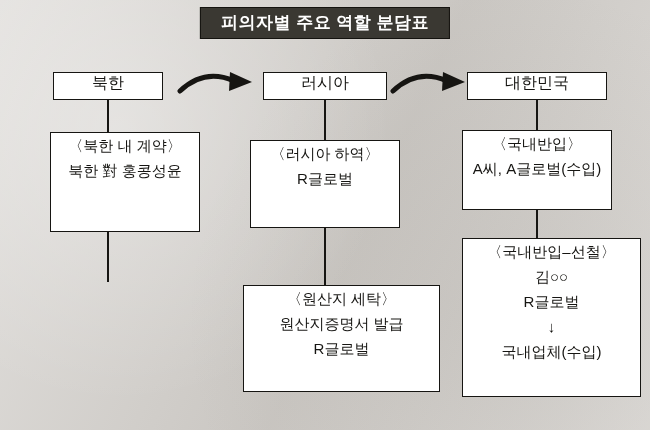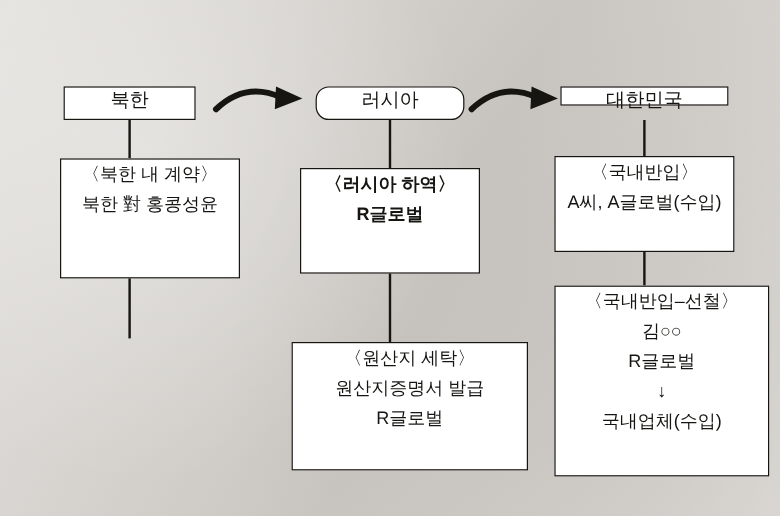--- a/index.html
+++ b/index.html
@@ -27,56 +27,57 @@
   .hbox span{font-size:16px;white-space:nowrap;}
   .box span{display:block;white-space:pre-line;text-align:center;font-size:15px;line-height:25px;}
   .vline{position:absolute;width:2px;background:var(--line,#161512);}
   .arrow{position:absolute;}
 </style>
 </head>
 <body>
 
 <div class="stage">
 
+  <div class="title">피의자별 주요 역할 분담표</div>
 
   <svg class="arrow" style="left:176px;top:68px" width="80" height="30" viewBox="0 0 80 30">
     <path d="M4,23 C22,6 40,5 58,13" fill="none" stroke="#161512" stroke-width="5" stroke-linecap="round"></path>
     <polygon points="54,4 76,14 53,23" fill="#161512"></polygon>
   </svg>
   <svg class="arrow" style="left:389px;top:68px" width="80" height="30" viewBox="0 0 80 30">
     <path d="M4,23 C22,6 40,5 58,13" fill="none" stroke="#161512" stroke-width="5" stroke-linecap="round"></path>
     <polygon points="54,4 76,14 53,23" fill="#161512"></polygon>
   </svg>
 
   <div class="hbox" style="left:53px;top:72px;width:110px;height:28px;">
     <span>북한</span>
   </div>
   <div class="vline" style="left:107px;top:100px;height:32px;"></div>
   <div class="box" style="left:50px;top:132px;width:150px;height:100px;">
     <span>〈북한 내 계약〉
 북한 對 홍콩성윤</span>
   </div>
   <div class="vline" style="left:107px;top:232px;height:50px;"></div>
 
-  <div class="hbox" style="left:263px;top:72px;width:124px;height:28px;border-radius:11px;">
+  <div class="hbox" style="left:263px;top:72px;width:124px;height:28px;">
     <span>러시아</span>
   </div>
   <div class="vline" style="left:324px;top:100px;height:40px;"></div>
-  <div class="box" style="left:250px;top:140px;width:150px;height:88px;font-weight:bold;">
+  <div class="box" style="left:250px;top:140px;width:150px;height:88px;">
     <span>〈러시아 하역〉
 R글로벌</span>
   </div>
   <div class="vline" style="left:324px;top:228px;height:57px;"></div>
   <div class="box" style="left:243px;top:285px;width:197px;height:107px;">
     <span>〈원산지 세탁〉
 원산지증명서 발급
 R글로벌</span>
   </div>
 
-  <div class="hbox" style="left:467px;top:72px;width:140px;height:16px;">
+  <div class="hbox" style="left:467px;top:72px;width:140px;height:28px;">
     <span>대한민국</span>
   </div>
   <div class="vline" style="left:536px;top:100px;height:30px;"></div>
   <div class="box" style="left:462px;top:130px;width:150px;height:80px;">
     <span>〈국내반입〉
 A씨, A글로벌(수입)</span>
   </div>
   <div class="vline" style="left:536px;top:210px;height:28px;"></div>
   <div class="box" style="left:462px;top:238px;width:179px;height:159px;">
     <span>〈국내반입–선철〉

